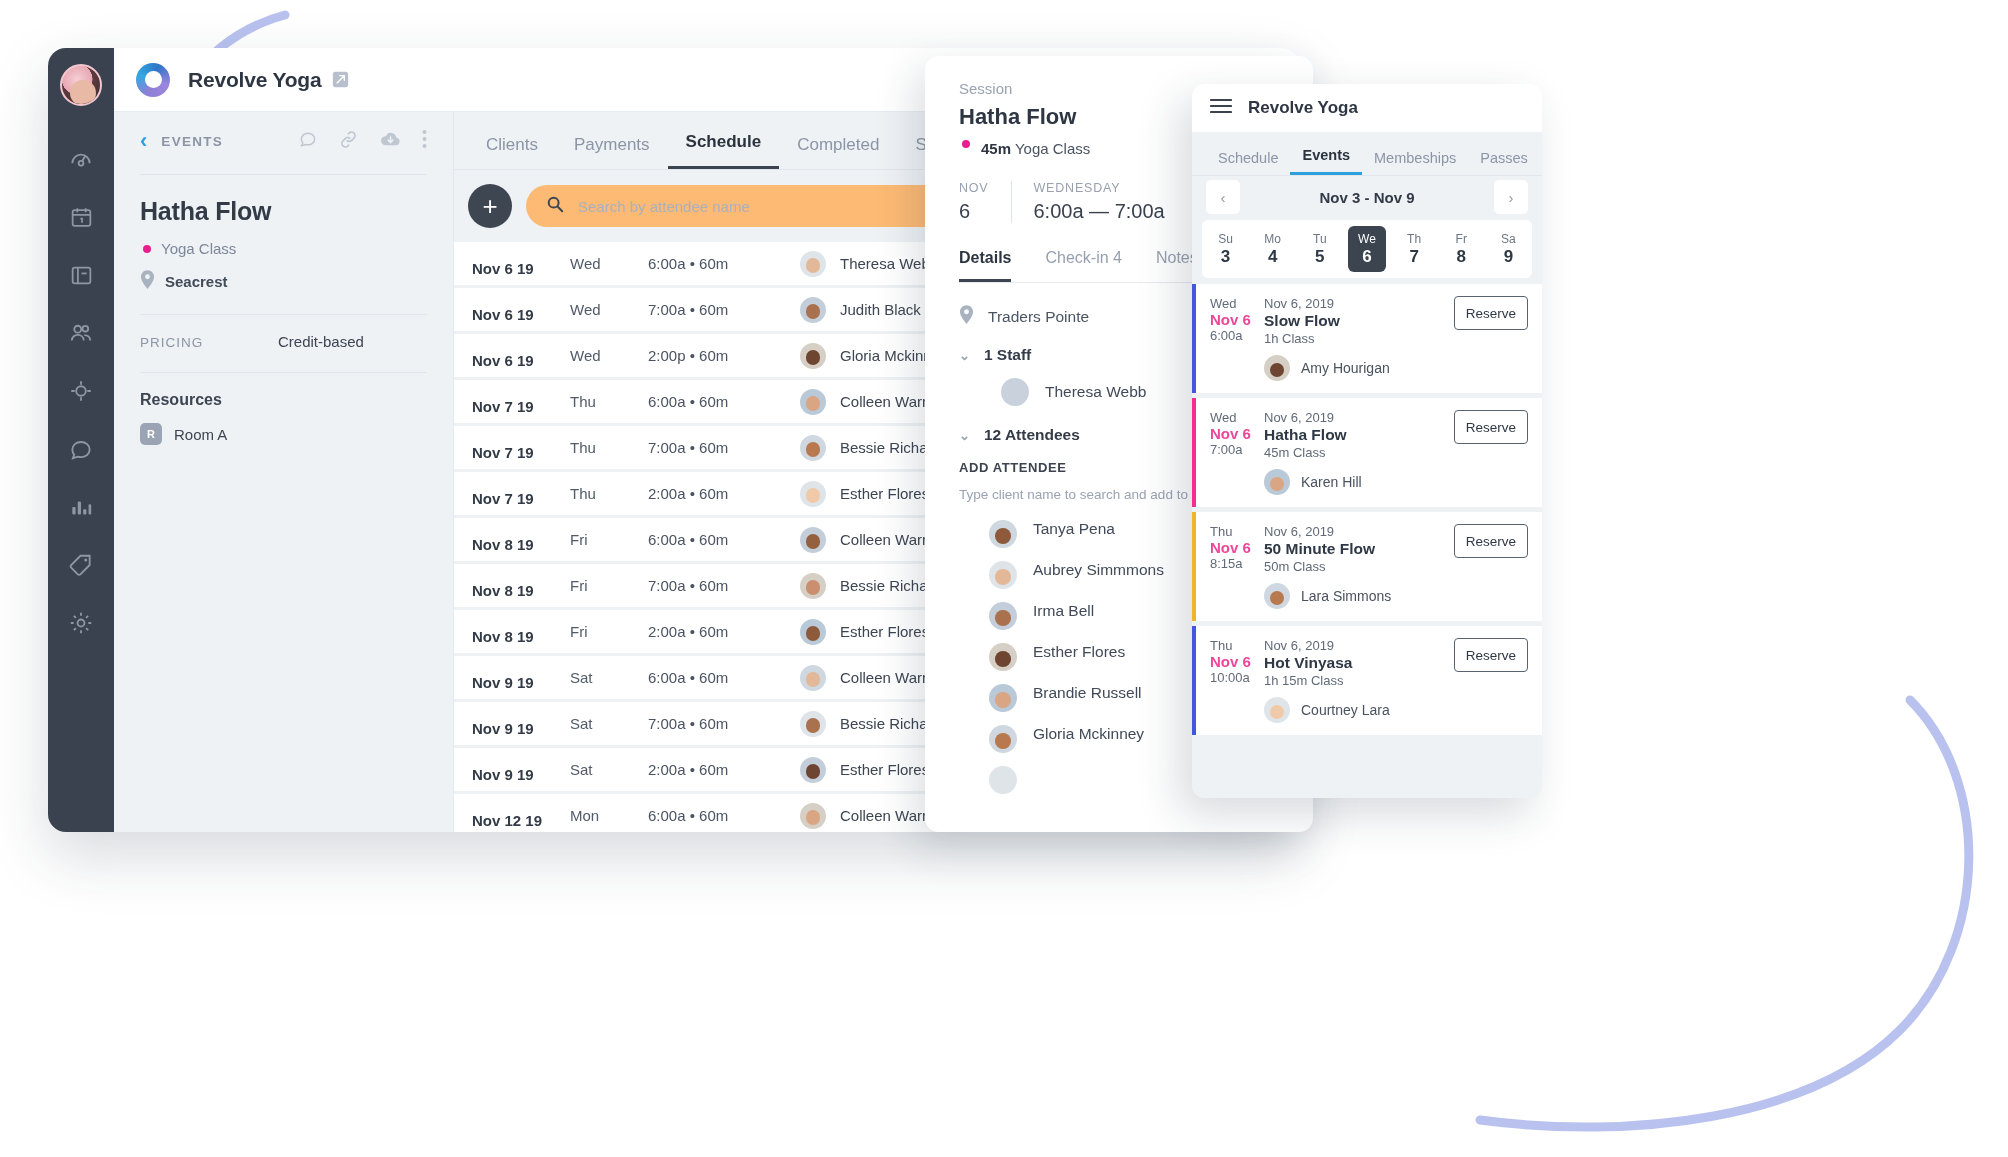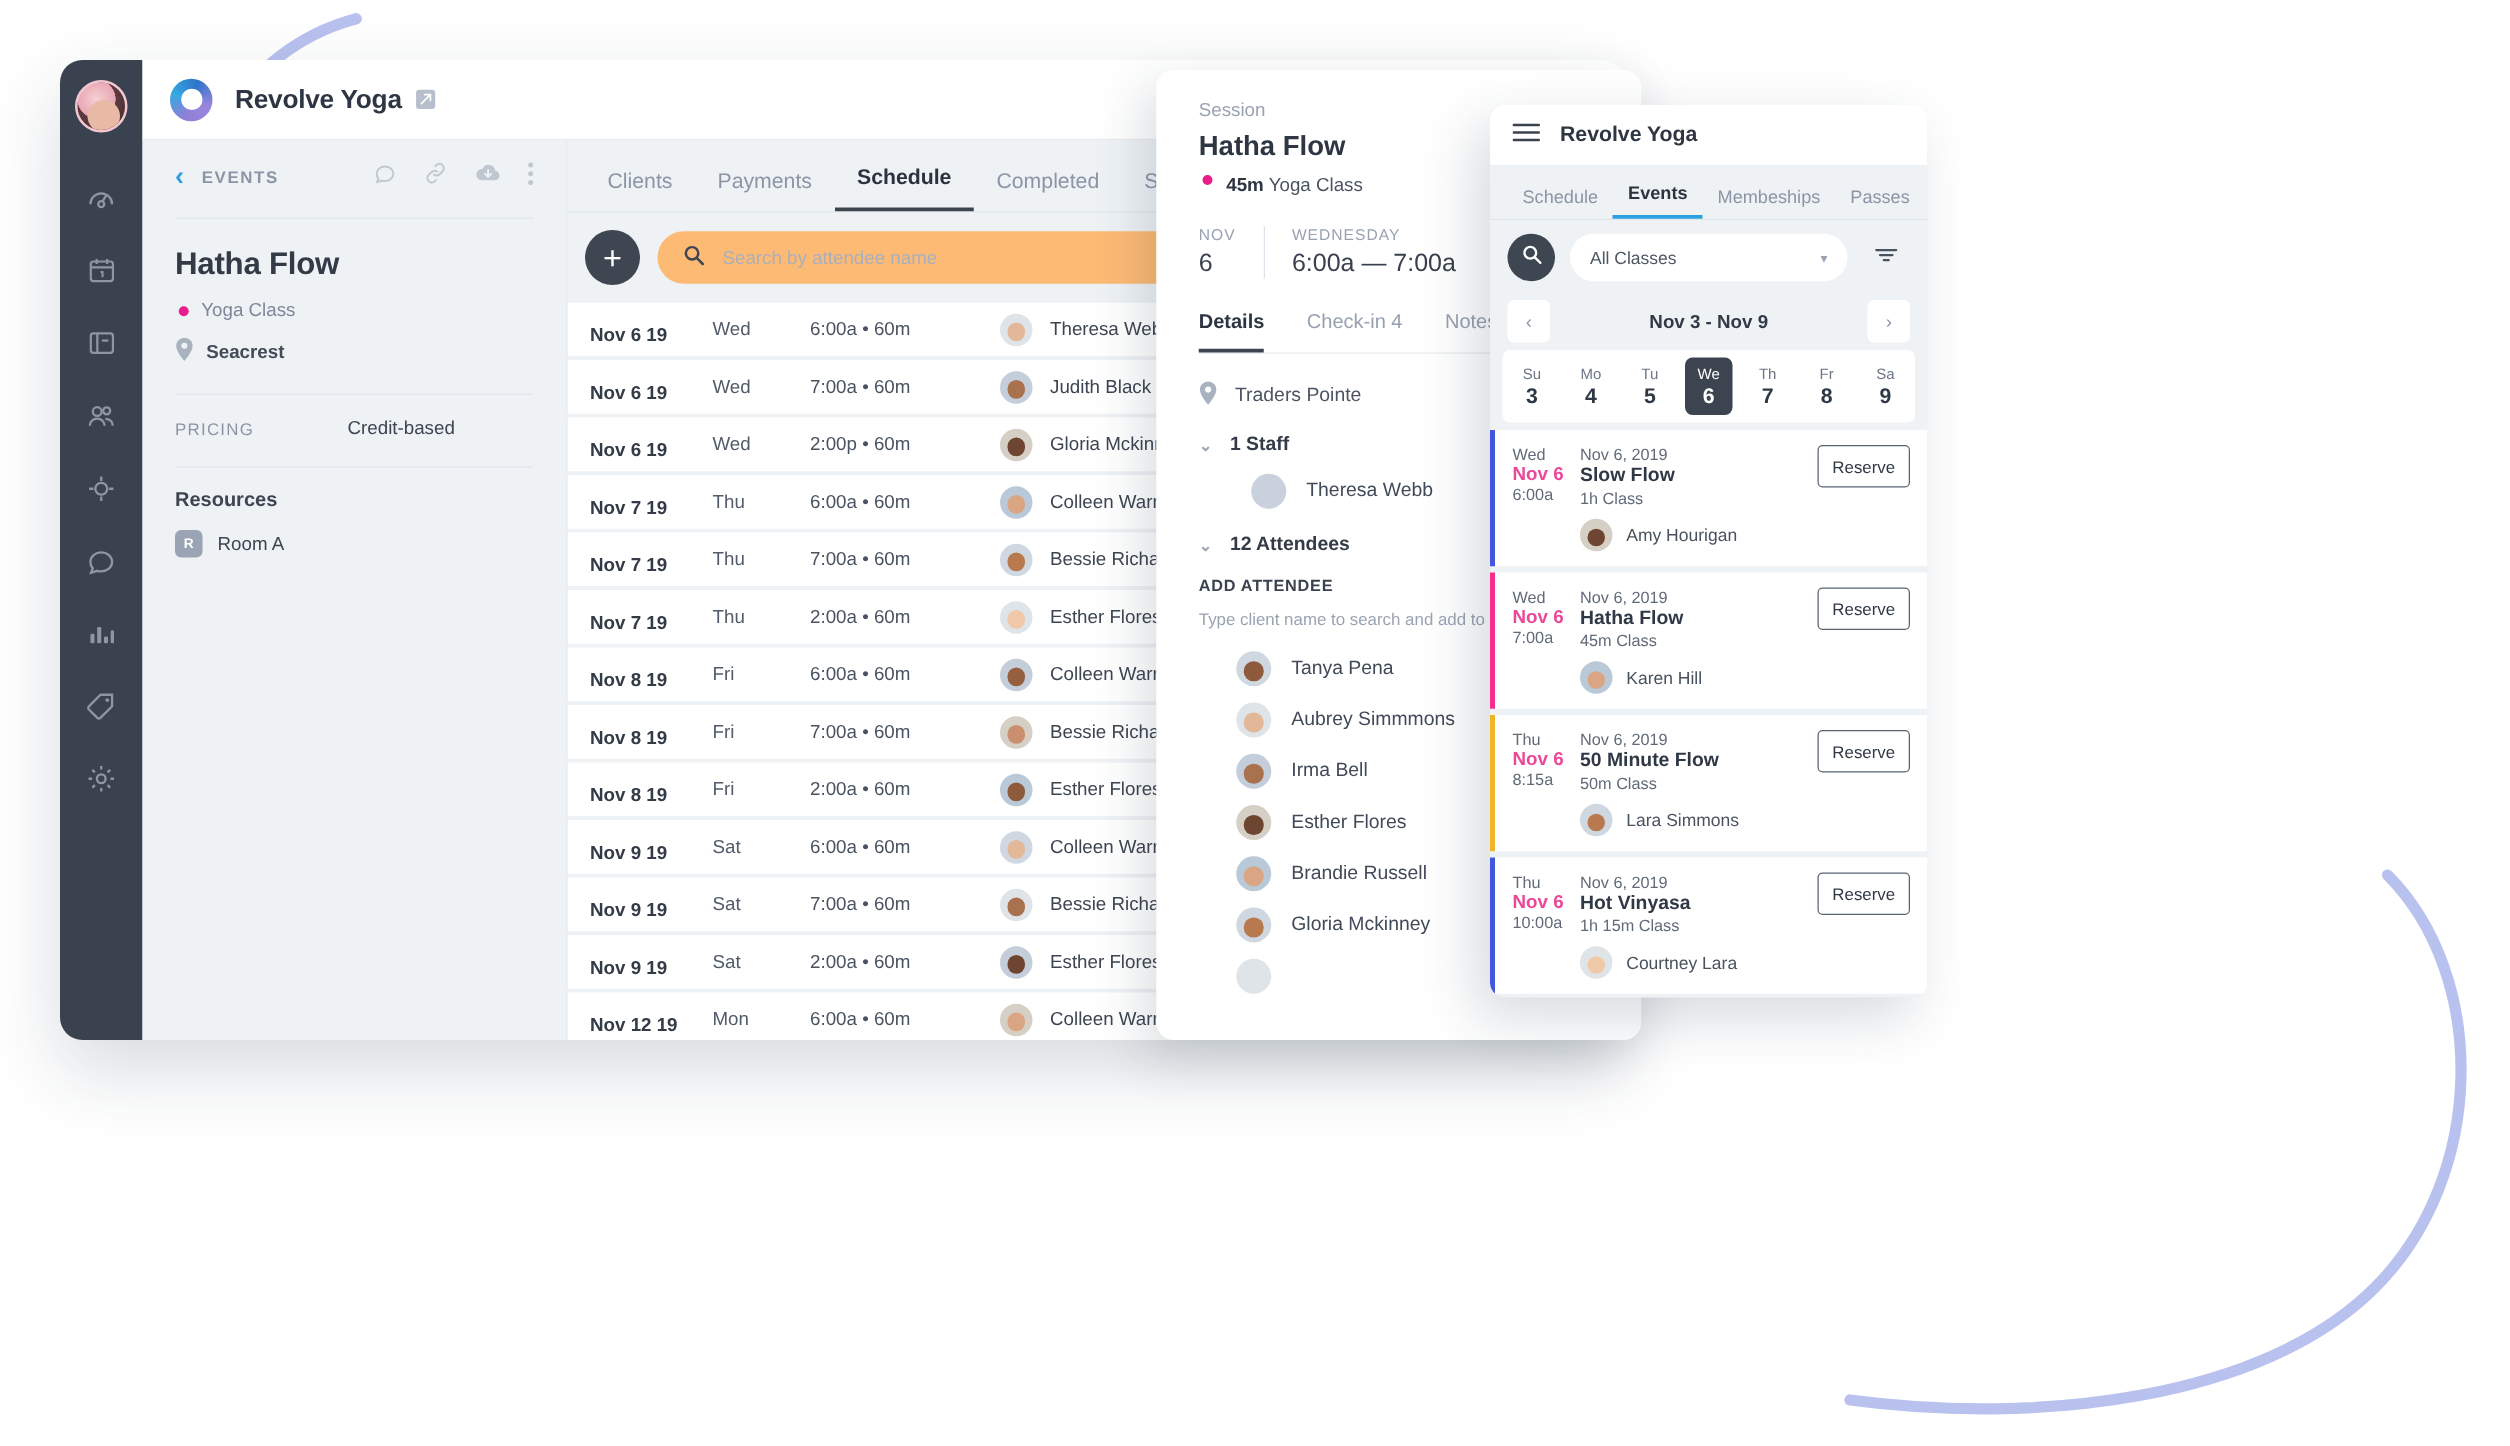--- a/index.html
+++ b/index.html
@@ -144,21 +144,21 @@
   .sp-group { display:flex; align-items:center; gap:14px; font-size:15.5px; font-weight:700; color:#333b47; margin-bottom:14px; }
   .chev-d { color:#9aa4b3; font-size:13px; }
   .sp-person { display:flex; align-items:center; gap:16px; margin:0 0 20px 42px; font-size:15.5px; color:#414a58; }
   .sp-person .av { width:28px; height:28px; flex:0 0 28px; }
   .sp-caps { font-size:13px; font-weight:700; letter-spacing:.6px; color:#3b434f; margin:16px 0 12px; }
   .sp-input {
     height:52px; border:1px solid #b9c2cd; border-radius:5px; display:flex; align-items:center;
     padding:0 18px; font-size:17px; color:#9aa3b2;
   }
   .sp-help { font-size:13.5px; color:#9aa3b2; margin:10px 0 18px; }
-  .sp-att { display:flex; align-items:center; gap:16px; margin:0 0 13px 30px; font-size:15.5px; color:#414a58; }
+  .sp-att { display:flex; gap:16px; margin:0 0 13px 30px; font-size:15.5px; color:#414a58; }
   .sp-att .av { width:28px; height:28px; flex:0 0 28px; }
 
   
   .mobile {
     position:absolute; left:1192px; top:84px; width:350px; height:714px;
     background:#eef2f5; border-radius:12px; overflow:hidden;
     box-shadow:-12px 16px 44px rgba(32,48,70,.18);
   }
   .m-head { height:48px; background:#fff; display:flex; align-items:center; padding:0 18px; gap:16px; }
   .m-brand { font-size:17px; font-weight:700; color:#2e3643; }
@@ -636,39 +636,20 @@
       <span class="m-brand">Revolve Yoga</span>
     </div>
 
     <div class="m-tabs">
       <div class="m-tab">Schedule</div>
       <div class="m-tab active">Events</div>
       <div class="m-tab">Membeships</div>
       <div class="m-tab">Passes</div>
     </div>
 
-    <div class="m-filters">
-      <div class="m-srch">
-        <span>
-          <svg width="17" height="17" viewBox="0 0 20 20" fill="none" stroke="#fff" stroke-width="2.2">
-            <circle cx="8.5" cy="8.5" r="5.5"></circle>
-              <path d="M12.8 12.8L18 18" stroke-linecap="round"></path>
-          </svg></span>
-      </div>
-      <div class="m-select">
-        <span>All Classes</span>
-        <span class="carat">▾</span>
-      </div>
-      <div class="m-filter-ico">
-        <span>
-          <svg width="18" height="14" viewBox="0 0 18 14" stroke="#49525f" stroke-width="1.8" stroke-linecap="round">
-            <path d="M1 3h16M4 7h10M7 11h4"></path>
-          </svg></span>
-      </div>
-    </div>
 
     <div class="m-week">
       <div class="m-arrow">‹</div>
       <div class="m-range">Nov 3 - Nov 9</div>
       <div class="m-arrow">›</div>
     </div>
 
     <div class="m-days" id="m-days">
         <div class="m-day">
           <span class="dw">Su</span>

